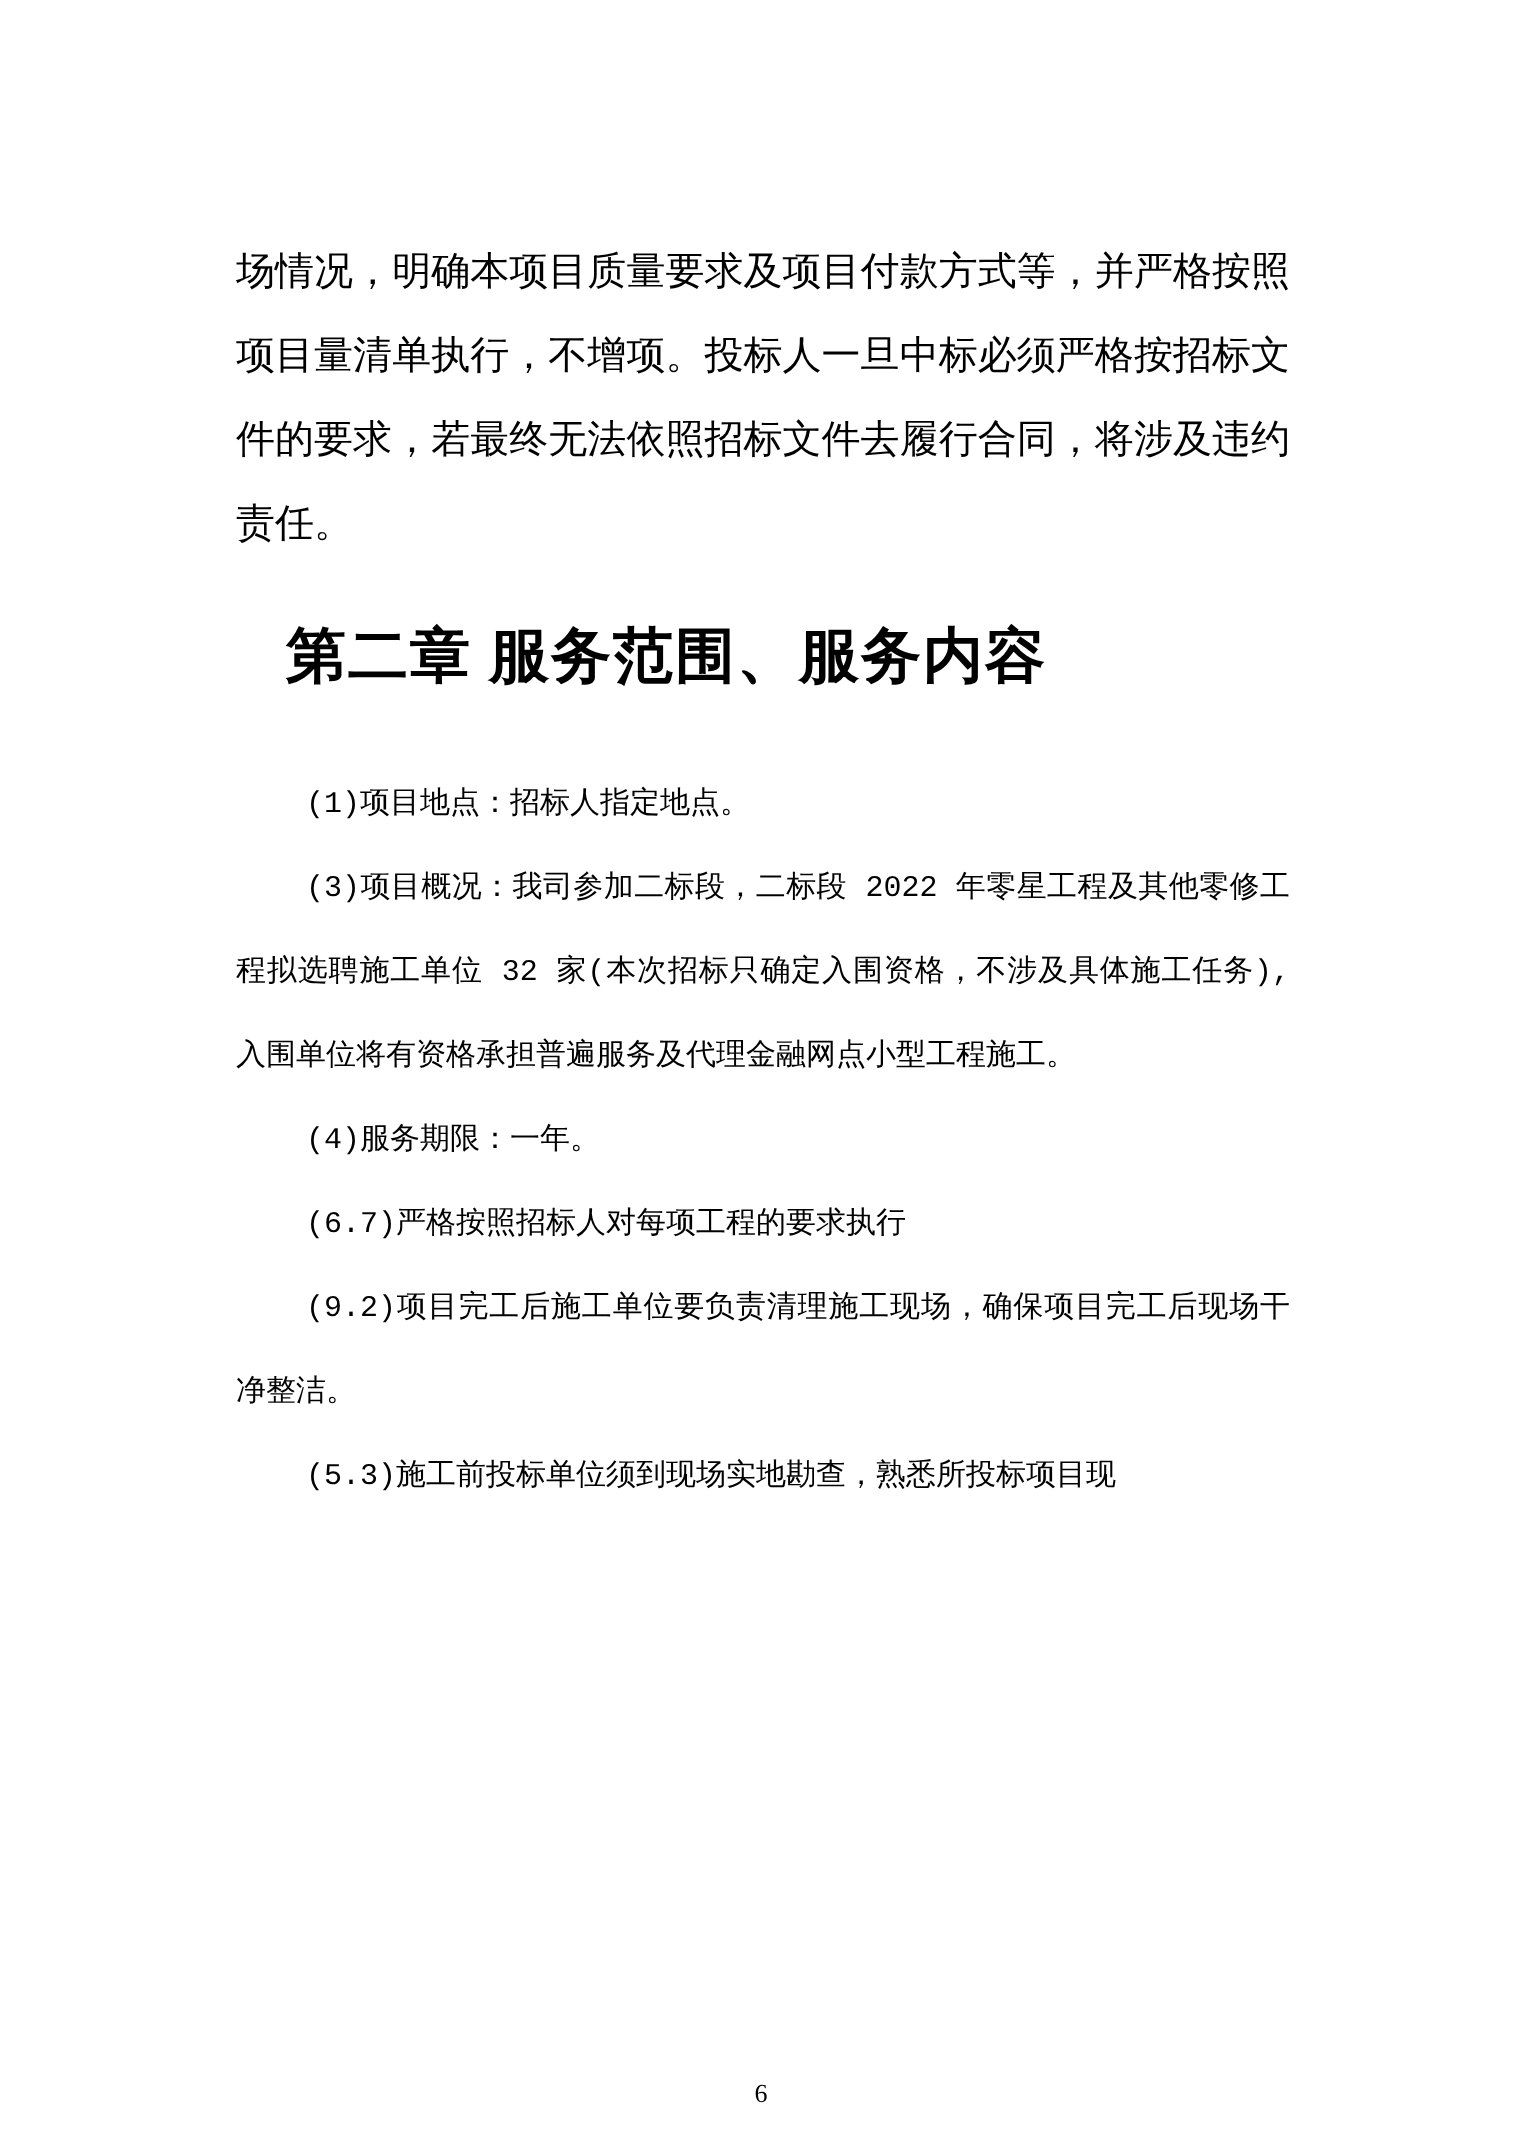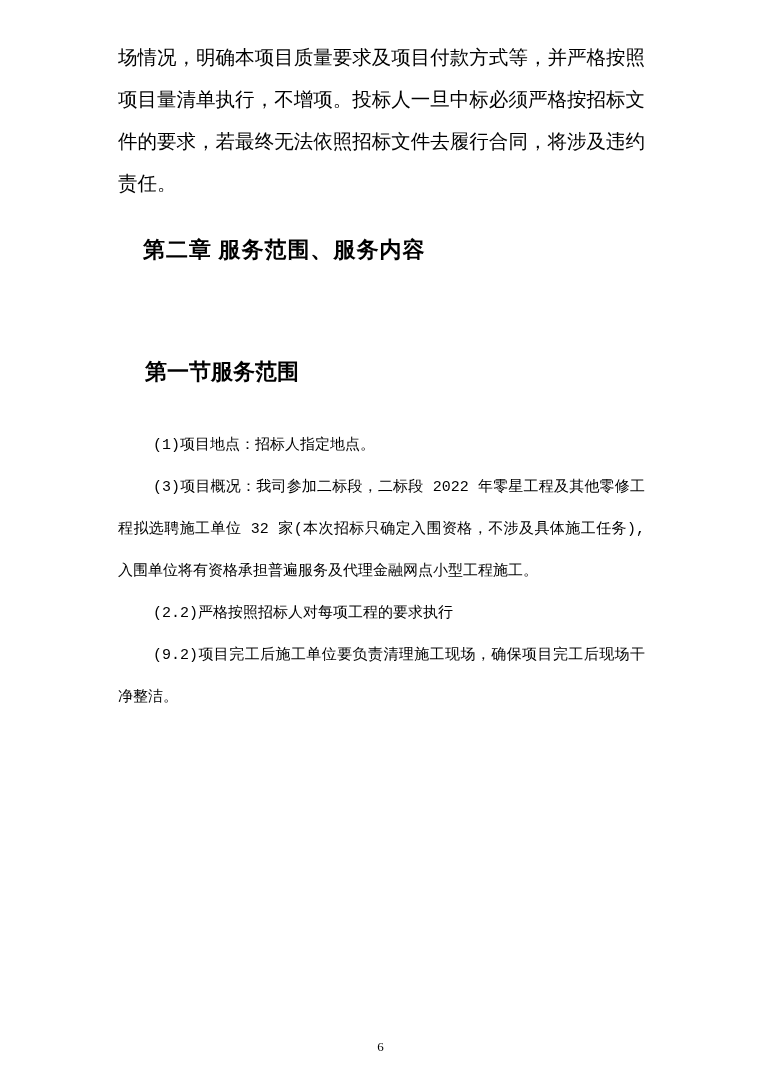--- a/index.html
+++ b/index.html
@@ -11,32 +11,32 @@
     position: relative;
     width: 761px;
     height: 1077px;
     background: #ffffff;
     color: #000000;
     font-family: "Liberation Serif", "DejaVu Serif", serif;
     overflow: hidden;
     box-sizing: border-box;
   }
   .content {
-    padding: 37px 116px 0 118px;
+    padding: 116px 116px 0 118px;
   }
   .intro-para {
     margin: 0;
     font-size: 19.5px;
     line-height: 42px;
     text-align: justify;
     text-justify: inter-character;
   }
   .chapter-heading {
     margin: 24px 0 0 25px;
-    font-size: 22px;
+    font-size: 30px;
     line-height: 42px;
     font-weight: bold;
     letter-spacing: 1px;
   }
   .section-heading {
     margin: 80px 0 0 27px;
     font-size: 22px;
     line-height: 42px;
     font-weight: bold;
   }
@@ -65,27 +65,28 @@
 </head>
 <body>
 
 <div class="page">
   <div class="content">
 
     <p class="intro-para">场情况，明确本项目质量要求及项目付款方式等，并严格按照项目量清单执行，不增项。投标人一旦中标必须严格按招标文件的要求，若最终无法依照招标文件去履行合同，将涉及违约责任。</p>
 
     <h1 class="chapter-heading">第二章 服务范围、服务内容</h1>
 
-    <h2 class="section-heading">第一节服务范围</h2>
 
     <div class="items">
       <p class="item-para">(1)项目地点：招标人指定地点。</p>
       <p class="item-para">(3)项目概况：我司参加二标段，二标段 2022 年零星工程及其他零修工程拟选聘施工单位 32 家(本次招标只确定入围资格，不涉及具体施工任务),入围单位将有资格承担普遍服务及代理金融网点小型工程施工。</p>
-      <p class="item-para">(2.2)严格按照招标人对每项工程的要求执行</p>
+      <p class="item-para">(4)服务期限：一年。</p>
+      <p class="item-para">(6.7)严格按照招标人对每项工程的要求执行</p>
       <p class="item-para">(9.2)项目完工后施工单位要负责清理施工现场，确保项目完工后现场干净整洁。</p>
+      <p class="item-para">(5.3)施工前投标单位须到现场实地勘查，熟悉所投标项目现</p>
     </div>
 
   </div>
 
   <div class="footer">
     <span>6</span>
   </div>
 </div>
 
 </body></html>

